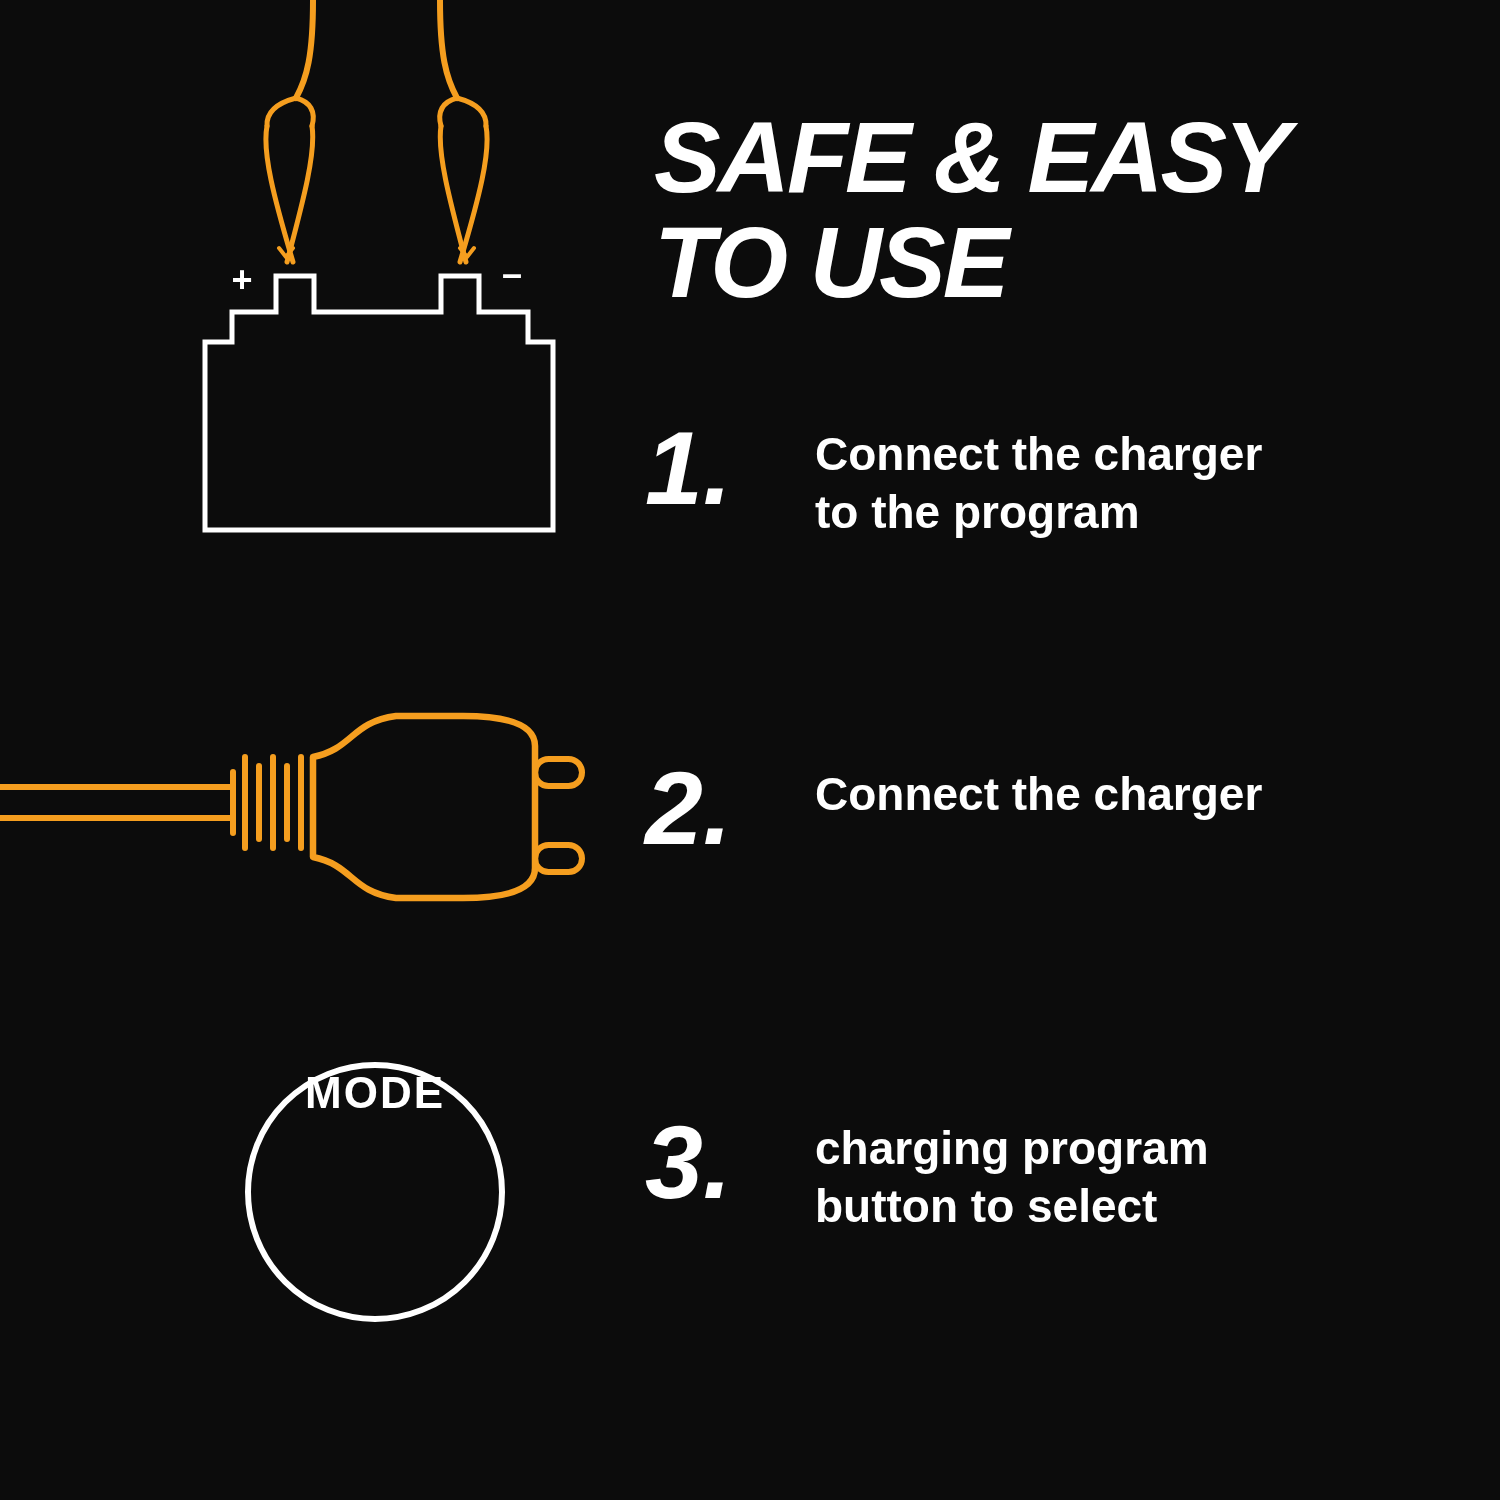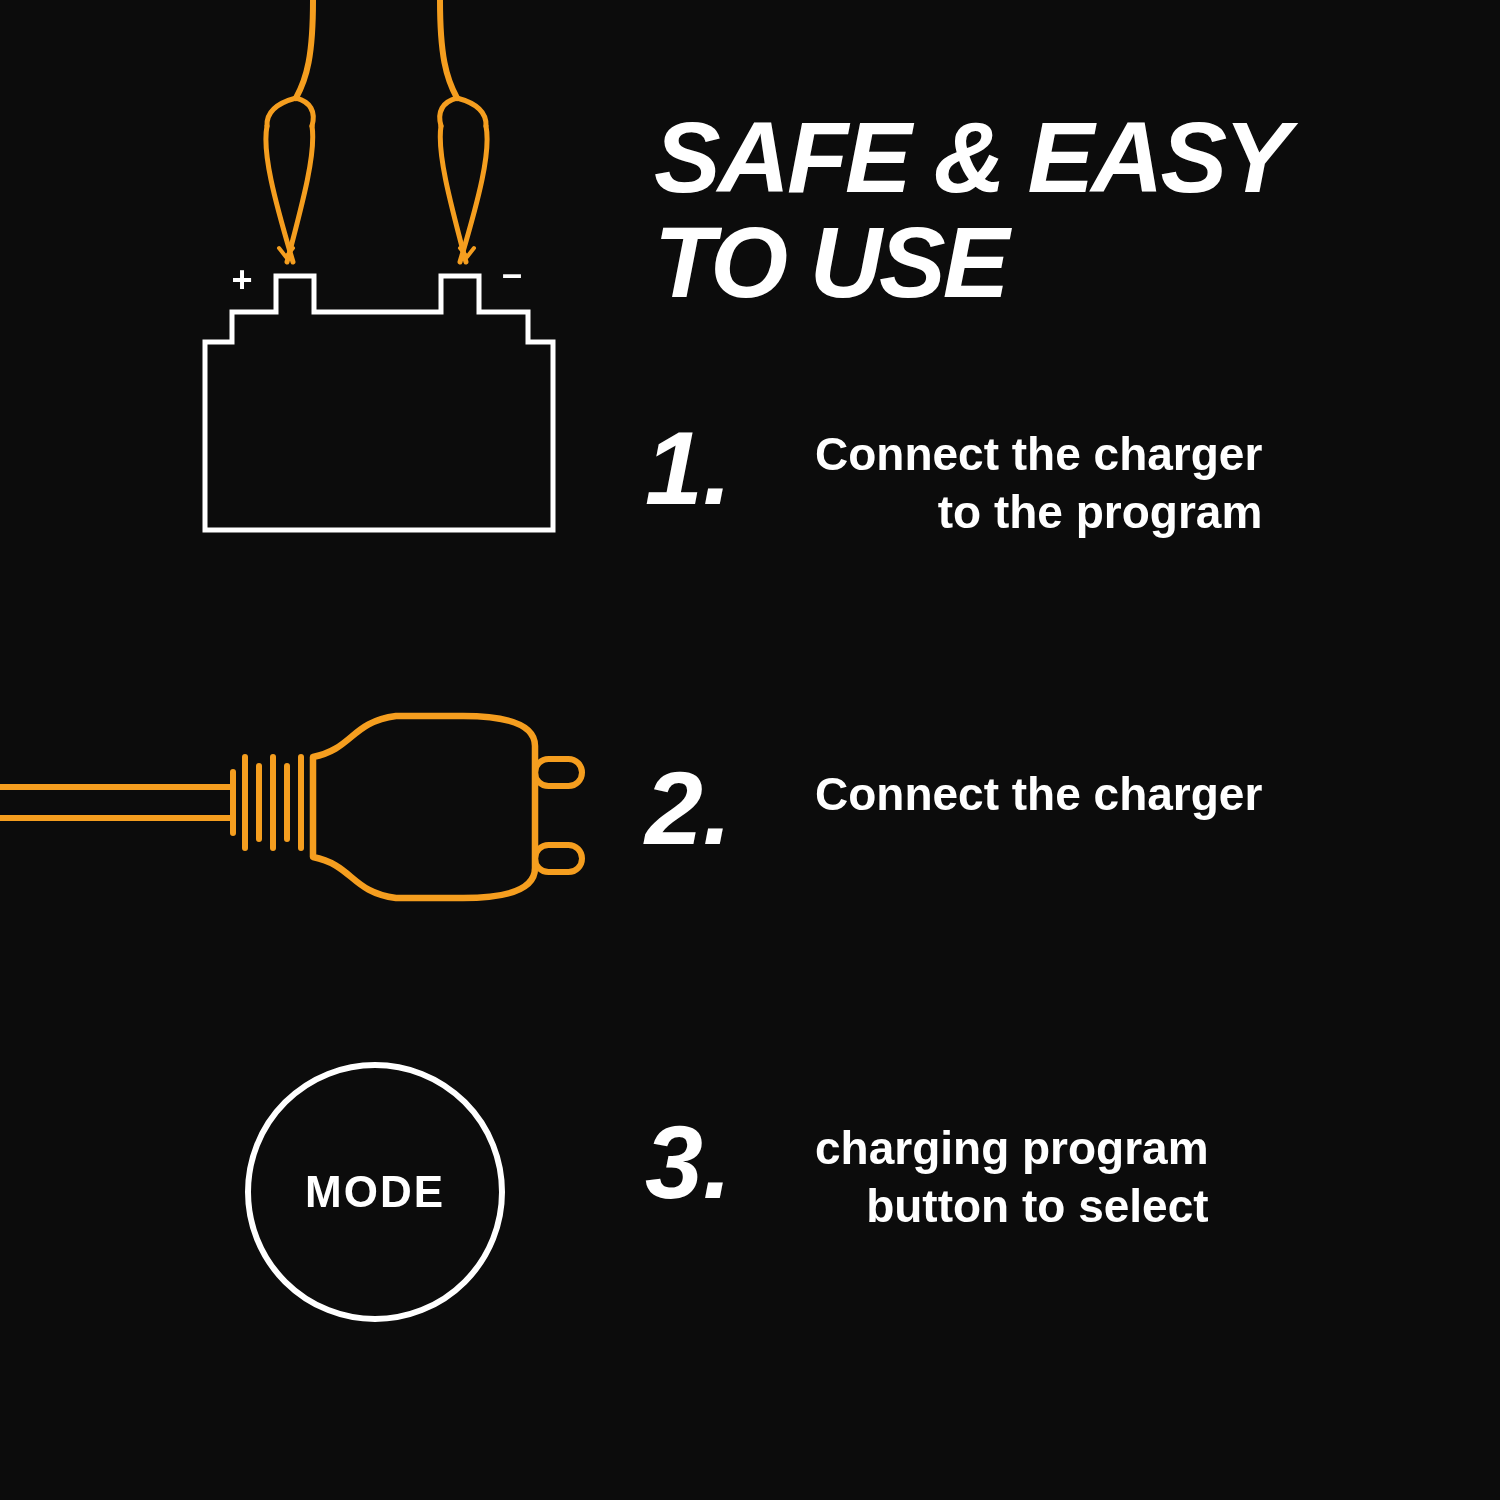--- a/index.html
+++ b/index.html
@@ -51,21 +51,21 @@
     font-style: italic;
     color: var(--foreground, #FFFFFF);
   }
   .step-text {
     padding-top: 8px;
     font-size: 46px;
     line-height: 1.26;
     font-weight: 700;
     color: var(--foreground, #FFFFFF);
   }
-  .step-text .line { display: block; text-align: right; }
+  .step-text .line { display: block; }
 
   
   .battery-illustration {
     position: absolute;
     left: 0;
     top: 0;
     width: 620px;
     height: 560px;
   }
   .plug-illustration {
@@ -98,21 +98,21 @@
   .mode-button {
     position: absolute;
     left: 245px;
     top: 1062px;
     width: 260px;
     height: 260px;
     box-sizing: border-box;
     border: 6px solid var(--foreground, #FFFFFF);
     border-radius: 50%;
     display: flex;
-    align-items: center;
+    align-items: flex-start;
     justify-content: center;
   }
   .mode-label {
     font-size: 44px;
     font-weight: 800;
     letter-spacing: 2px;
     color: var(--foreground, #FFFFFF);
   }
 </style>
 </head>

